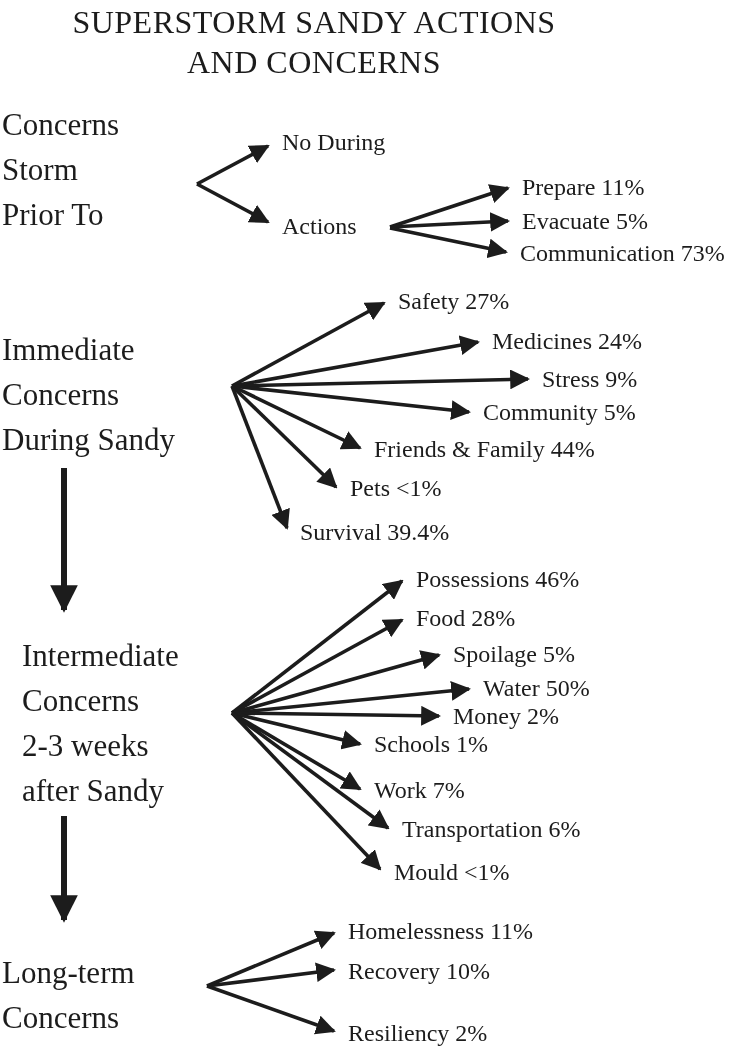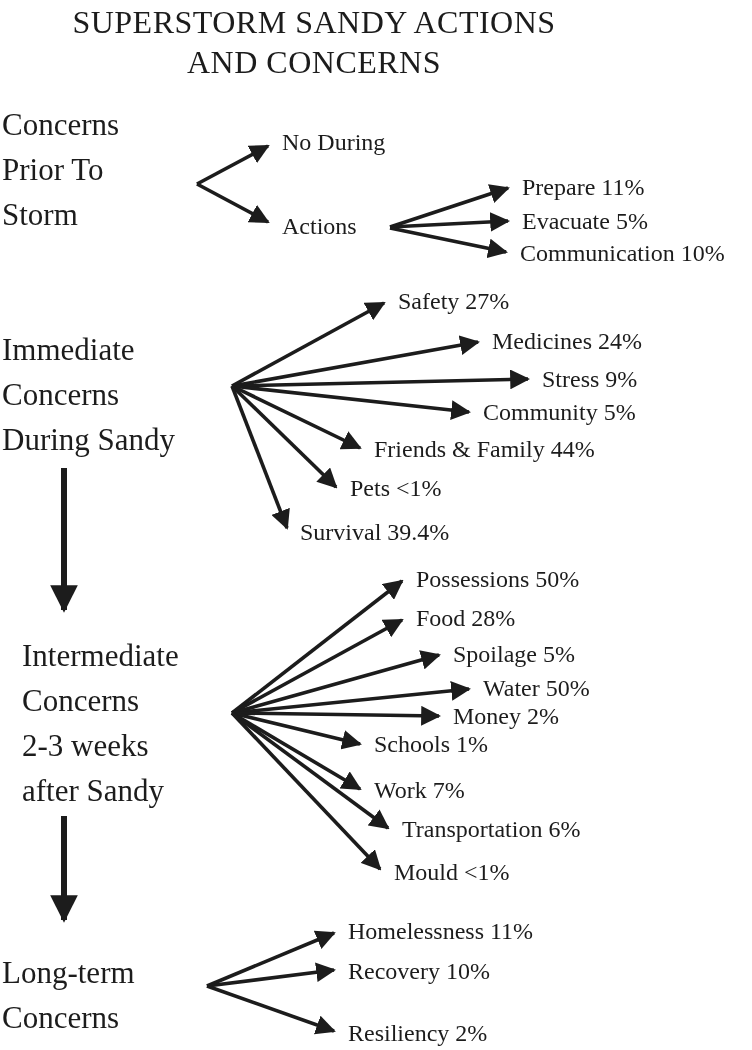--- a/index.html
+++ b/index.html
@@ -95,22 +95,22 @@
     </g>
   </svg>
 
   <div class="title">
     <div>SUPERSTORM SANDY ACTIONS</div>
     <div>AND CONCERNS</div>
   </div>
 
   <div class="heading" style="left:2px; top:102px;">
     <div>Concerns</div>
+    <div>Storm</div>
     <div>Prior To</div>
-    <div>Storm</div>
   </div>
 
   <div class="heading" style="left:2px; top:327px;">
     <div>Immediate</div>
     <div>Concerns</div>
     <div>During Sandy</div>
   </div>
 
   <div class="heading" style="left:2px; top:633px;margin-left:20px;">
     <div>Intermediate</div>
@@ -121,31 +121,31 @@
 
   <div class="heading" style="left:2px; top:950px;">
     <div>Long-term</div>
     <div>Concerns</div>
   </div>
 
   <div class="node" style="left:282px; top:142px;">No During</div>
   <div class="node" style="left:282px; top:226px;text-align:right;">Actions</div>
   <div class="node" style="left:522px; top:187px;">Prepare 11%</div>
   <div class="node" style="left:522px; top:221px;">Evacuate 5%</div>
-  <div class="node" style="left:520px; top:253px;">Communication 10%</div>
+  <div class="node" style="left:520px; top:253px;">Communication 73%</div>
 
   <div class="node" style="left:398px; top:301px;">Safety 27%</div>
   <div class="node" style="left:492px; top:341px;">Medicines 24%</div>
   <div class="node" style="left:542px; top:379px;">Stress 9%</div>
   <div class="node" style="left:483px; top:412px;">Community 5%</div>
   <div class="node" style="left:374px; top:449px;">Friends &amp; Family 44%</div>
   <div class="node" style="left:350px; top:488px;">Pets &lt;1%</div>
   <div class="node" style="left:300px; top:532px;">Survival 39.4%</div>
 
-  <div class="node" style="left:416px; top:579px;">Possessions 50%</div>
+  <div class="node" style="left:416px; top:579px;">Possessions 46%</div>
   <div class="node" style="left:416px; top:618px;">Food 28%</div>
   <div class="node" style="left:453px; top:654px;">Spoilage 5%</div>
   <div class="node" style="left:483px; top:688px;">Water 50%</div>
   <div class="node" style="left:453px; top:716px;">Money 2%</div>
   <div class="node" style="left:374px; top:744px;">Schools 1%</div>
   <div class="node" style="left:374px; top:790px;">Work 7%</div>
   <div class="node" style="left:402px; top:829px;">Transportation 6%</div>
   <div class="node" style="left:394px; top:872px;">Mould &lt;1%</div>
 
   <div class="node" style="left:348px; top:931px;">Homelessness 11%</div>

